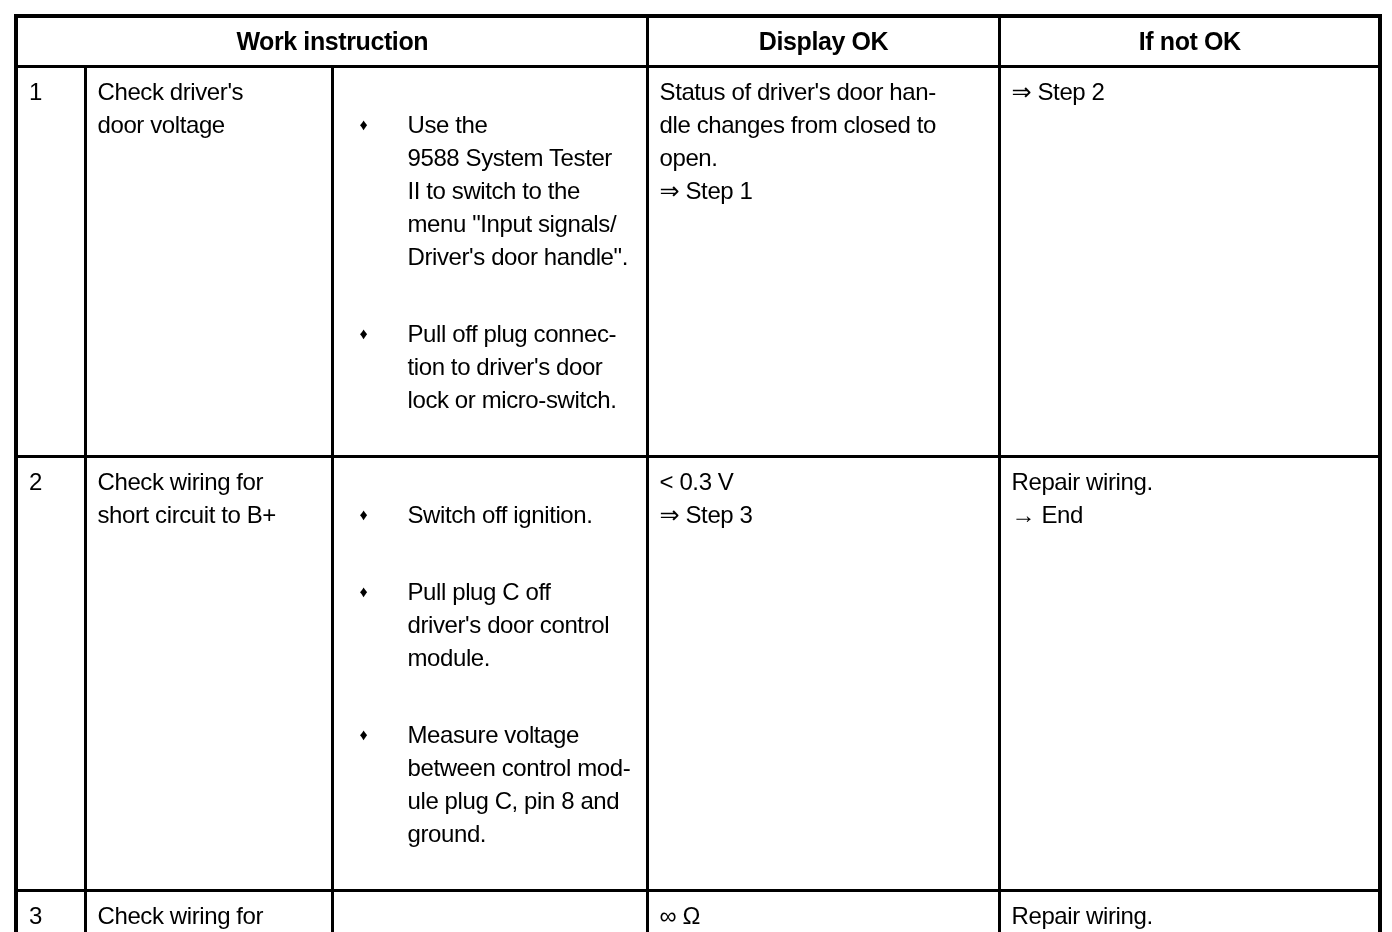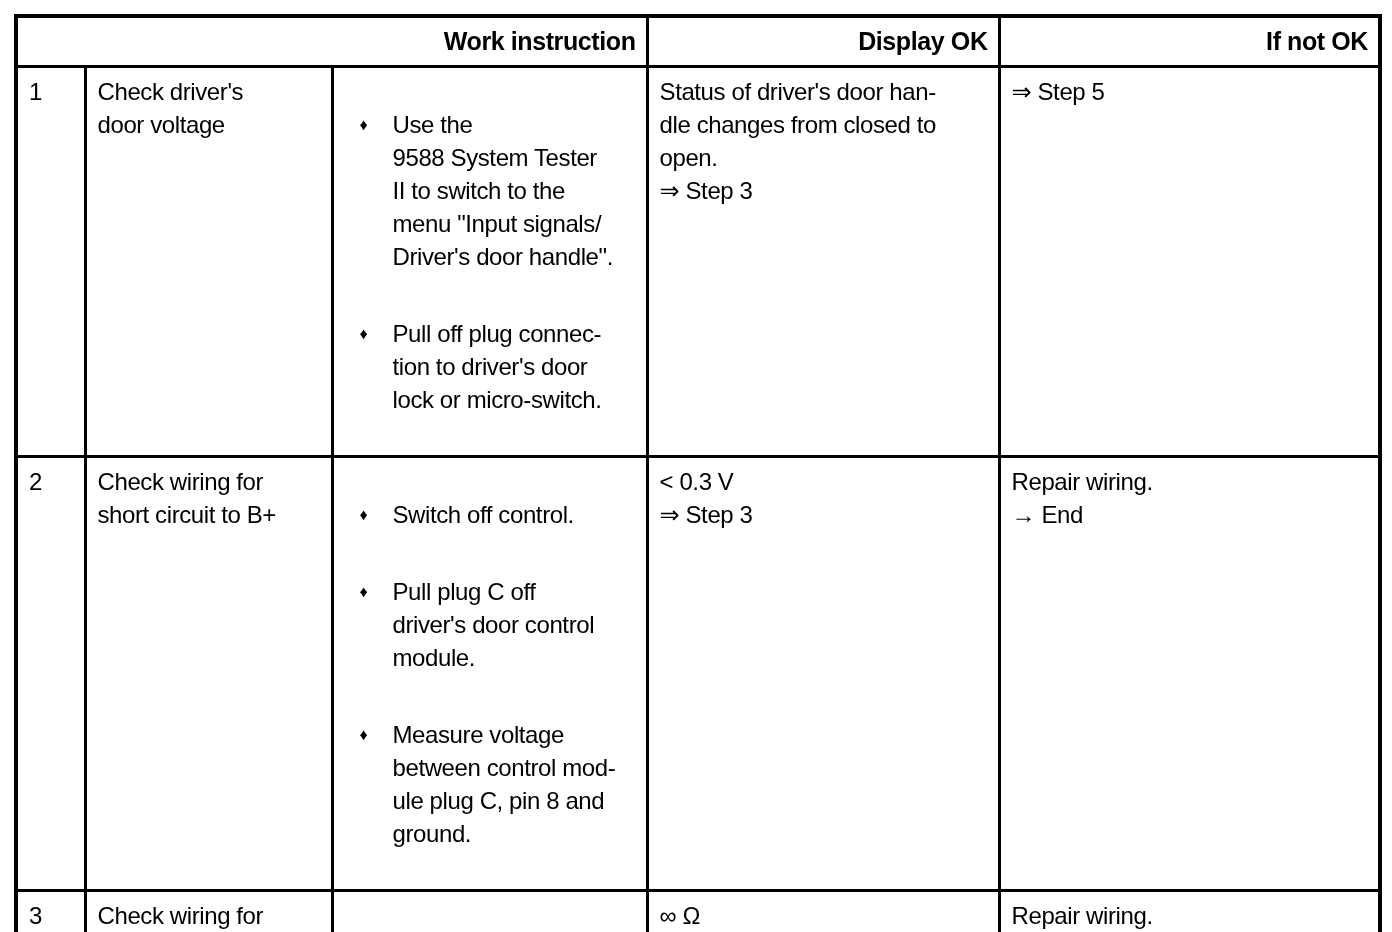--- a/index.html
+++ b/index.html
@@ -28,21 +28,21 @@
     font-size: 24px;
     line-height: 33px;
     letter-spacing: -0.4px;
     white-space: pre-line;
     overflow: hidden;
   }
   table.diag {
     border: 4px solid #000000;
   }
   table.diag th {
-    text-align: right;
+    text-align: center;
     font-weight: bold;
     font-size: 25px;
   }
   td.num-cell { padding-left: 13px; }
   td.bullets-cell { padding: 7px 4px 6px 0; }
   .bullet-item {
     display: flex;
     align-items: flex-start;
   }
   .bullet-item + .bullet-item { margin-top: 11px; }
@@ -50,20 +50,21 @@
     flex: 0 0 48px;
     box-sizing: border-box;
     padding-left: 15px;
     font-size: 16px;
     line-height: 33px;
     letter-spacing: 0;
   }
   .bullet-text {
     flex: 1 1 auto;
     white-space: pre-line;
+    margin-left: 15px;
   }
   tr.header-row   { height: 50px; }
   tr.row-step-1   { height: 296px; }
   tr.row-step-2   { height: 301px; }
   tr.row-step-3   { height: 151px; }
 </style>
 </head>
 <body>
 
 <table class="diag">
@@ -98,32 +99,32 @@
       <div class="bullet-item">
         <span class="bullet-glyph">♦</span>
         <span class="bullet-text">Pull off plug connec-
 tion to driver's door
 lock or micro-switch.</span>
       </div>
     </td>
     <td>Status of driver's door han-
 dle changes from closed to
 open.
-⇒ Step 3</td>
-    <td>⇒ Step 5</td>
+⇒ Step 1</td>
+    <td>⇒ Step 2</td>
   </tr>
 
   <tr class="row-step-2">
     <td class="num-cell">2</td>
     <td>Check wiring for
 short circuit to B+</td>
     <td class="bullets-cell">
       <div class="bullet-item">
         <span class="bullet-glyph">♦</span>
-        <span class="bullet-text">Switch off control.</span>
+        <span class="bullet-text">Switch off ignition.</span>
       </div>
       <div class="bullet-item">
         <span class="bullet-glyph">♦</span>
         <span class="bullet-text">Pull plug C off
 driver's door control
 module.</span>
       </div>
       <div class="bullet-item">
         <span class="bullet-glyph">♦</span>
         <span class="bullet-text">Measure voltage

